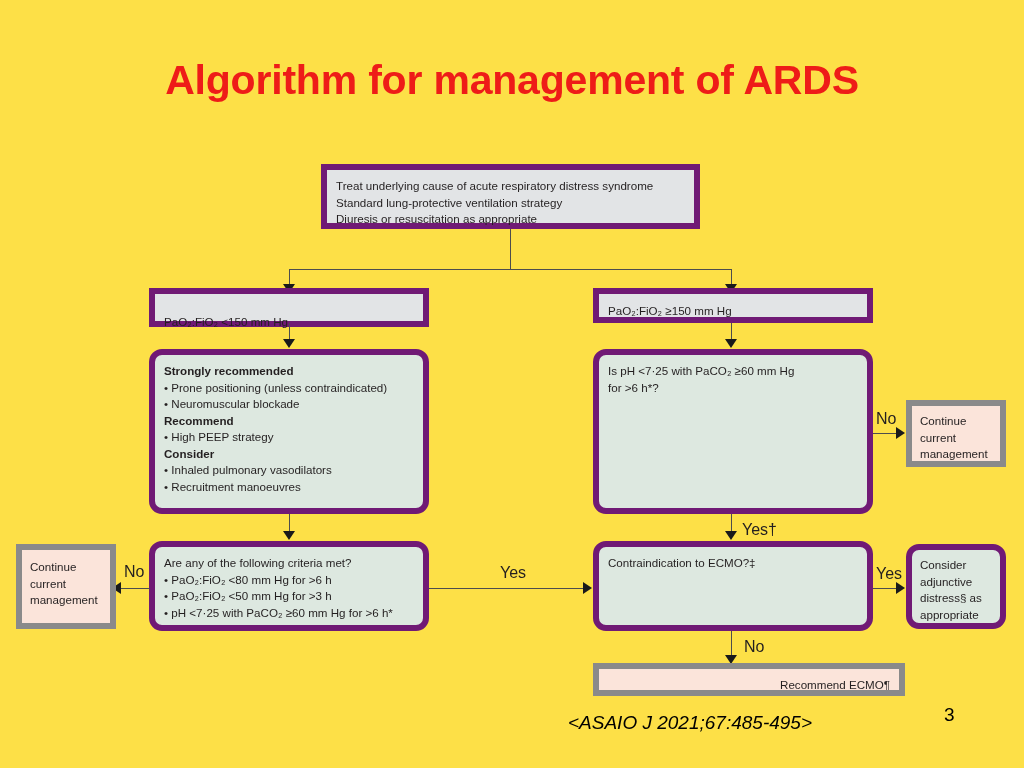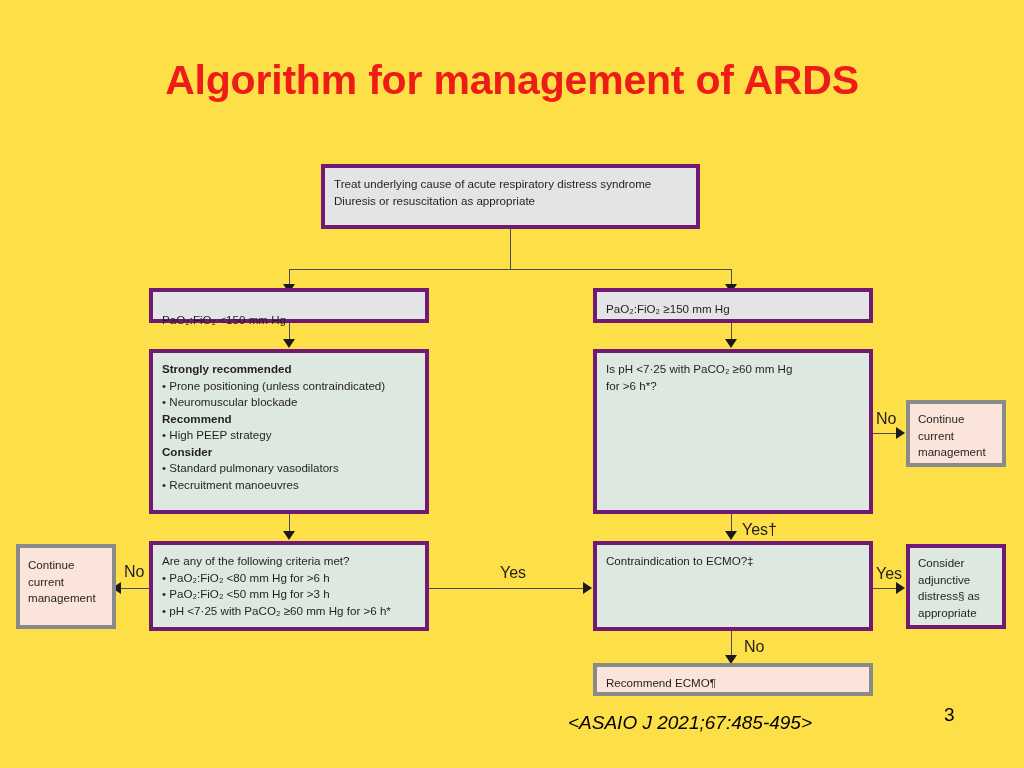--- a/index.html
+++ b/index.html
@@ -17,28 +17,28 @@
     text-align: center;
     font-size: 41px; font-weight: bold;
     color: #ee1c18;
     letter-spacing: -0.2px;
     font-family: "Liberation Sans", sans-serif;
   }
 
   
   .box {
     position: absolute;
-    border: 4px solid #701a75;
+    border: 6px solid #701a75;
     font-size: 11.6px;
     line-height: 16.5px;
     color: #231f20;
     padding: 8px 9px 7px 9px;
   }
   .box.gray  { background: #e2e4e6; }
-  .box.green { background: #dde8e0; }
+  .box.green { background: #dde8e0; border-radius: 13px; }
   .box.peach { background: #fbe4da; }
   .box.peach { border-color: #8a8a8a; }
 
   .box b { font-weight: bold; }
   .bullet { white-space: nowrap; }
 
   
   .line-v, .line-h {
     position: absolute;
     background: #4d4d4d;
@@ -88,20 +88,21 @@
 </style>
 </head>
 <body>
 
 <div id="slide">
 
   <div class="title">Algorithm for management of ARDS</div>
 
   <div class="box gray" style="left:321px; top:164px; width:379px; height:65px;">
     <div>Treat underlying cause of acute respiratory distress syndrome</div>
+    <div>Standard lung-protective ventilation strategy</div>
     <div>Diuresis or resuscitation as appropriate</div>
   </div>
 
   <div class="line-v" style="left:510px; top:229px; height:41px;"></div>
   <div class="line-h" style="left:289px; top:269px; width:443px;"></div>
   <div class="line-v" style="left:289px; top:269px; height:17px;"></div>
   <div class="arrow-d" style="left:283px; top:284px;"></div>
   <div class="line-v" style="left:731px; top:269px; height:17px;"></div>
   <div class="arrow-d" style="left:725px; top:284px;"></div>
 
@@ -118,21 +119,21 @@
   <div class="line-v" style="left:731px; top:323px; height:18px;"></div>
   <div class="arrow-d" style="left:725px; top:339px;"></div>
 
   <div class="box green" style="left:149px; top:349px; width:280px; height:165px;">
     <div class="bullet"><b>Strongly recommended</b></div>
     <div class="bullet">• Prone positioning (unless contraindicated)</div>
     <div class="bullet">• Neuromuscular blockade</div>
     <div class="bullet"><b>Recommend</b></div>
     <div class="bullet">• High PEEP strategy</div>
     <div class="bullet"><b>Consider</b></div>
-    <div class="bullet">• Standard pulmonary vasodilators</div>
+    <div class="bullet">• Inhaled pulmonary vasodilators</div>
     <div class="bullet">• Recruitment manoeuvres</div>
   </div>
 
   <div class="line-v" style="left:289px; top:514px; height:18px;"></div>
   <div class="arrow-d" style="left:283px; top:531px;"></div>
 
   <div class="box green" style="left:593px; top:349px; width:280px; height:165px;">
     <div>Is pH &lt;7·25 with PaCO₂ ≥60 mm Hg</div>
     <div>for &gt;6 h*?</div>
   </div>
@@ -184,20 +185,20 @@
     <div>Consider</div>
     <div>adjunctive</div>
     <div>distress§ as</div>
     <div>appropriate</div>
   </div>
 
   <div class="line-v" style="left:731px; top:631px; height:26px;"></div>
   <div class="arrow-d" style="left:725px; top:655px;"></div>
   <div class="edge-label" style="left:744px; top:638px;">No</div>
 
-  <div class="box peach" style="left:593px; top:663px; width:280px; height:33px; padding-top:8px;">
+  <div class="box peach" style="left:593px; top:663px; width:312px; height:33px; padding-top:8px;text-align:right;">
     <span>Recommend  ECMO¶</span>
   </div>
 
   <div class="citation">&lt;ASAIO J 2021;67:485-495&gt;</div>
   <div class="page-number">3</div>
 
 </div>
 
 </body></html>

